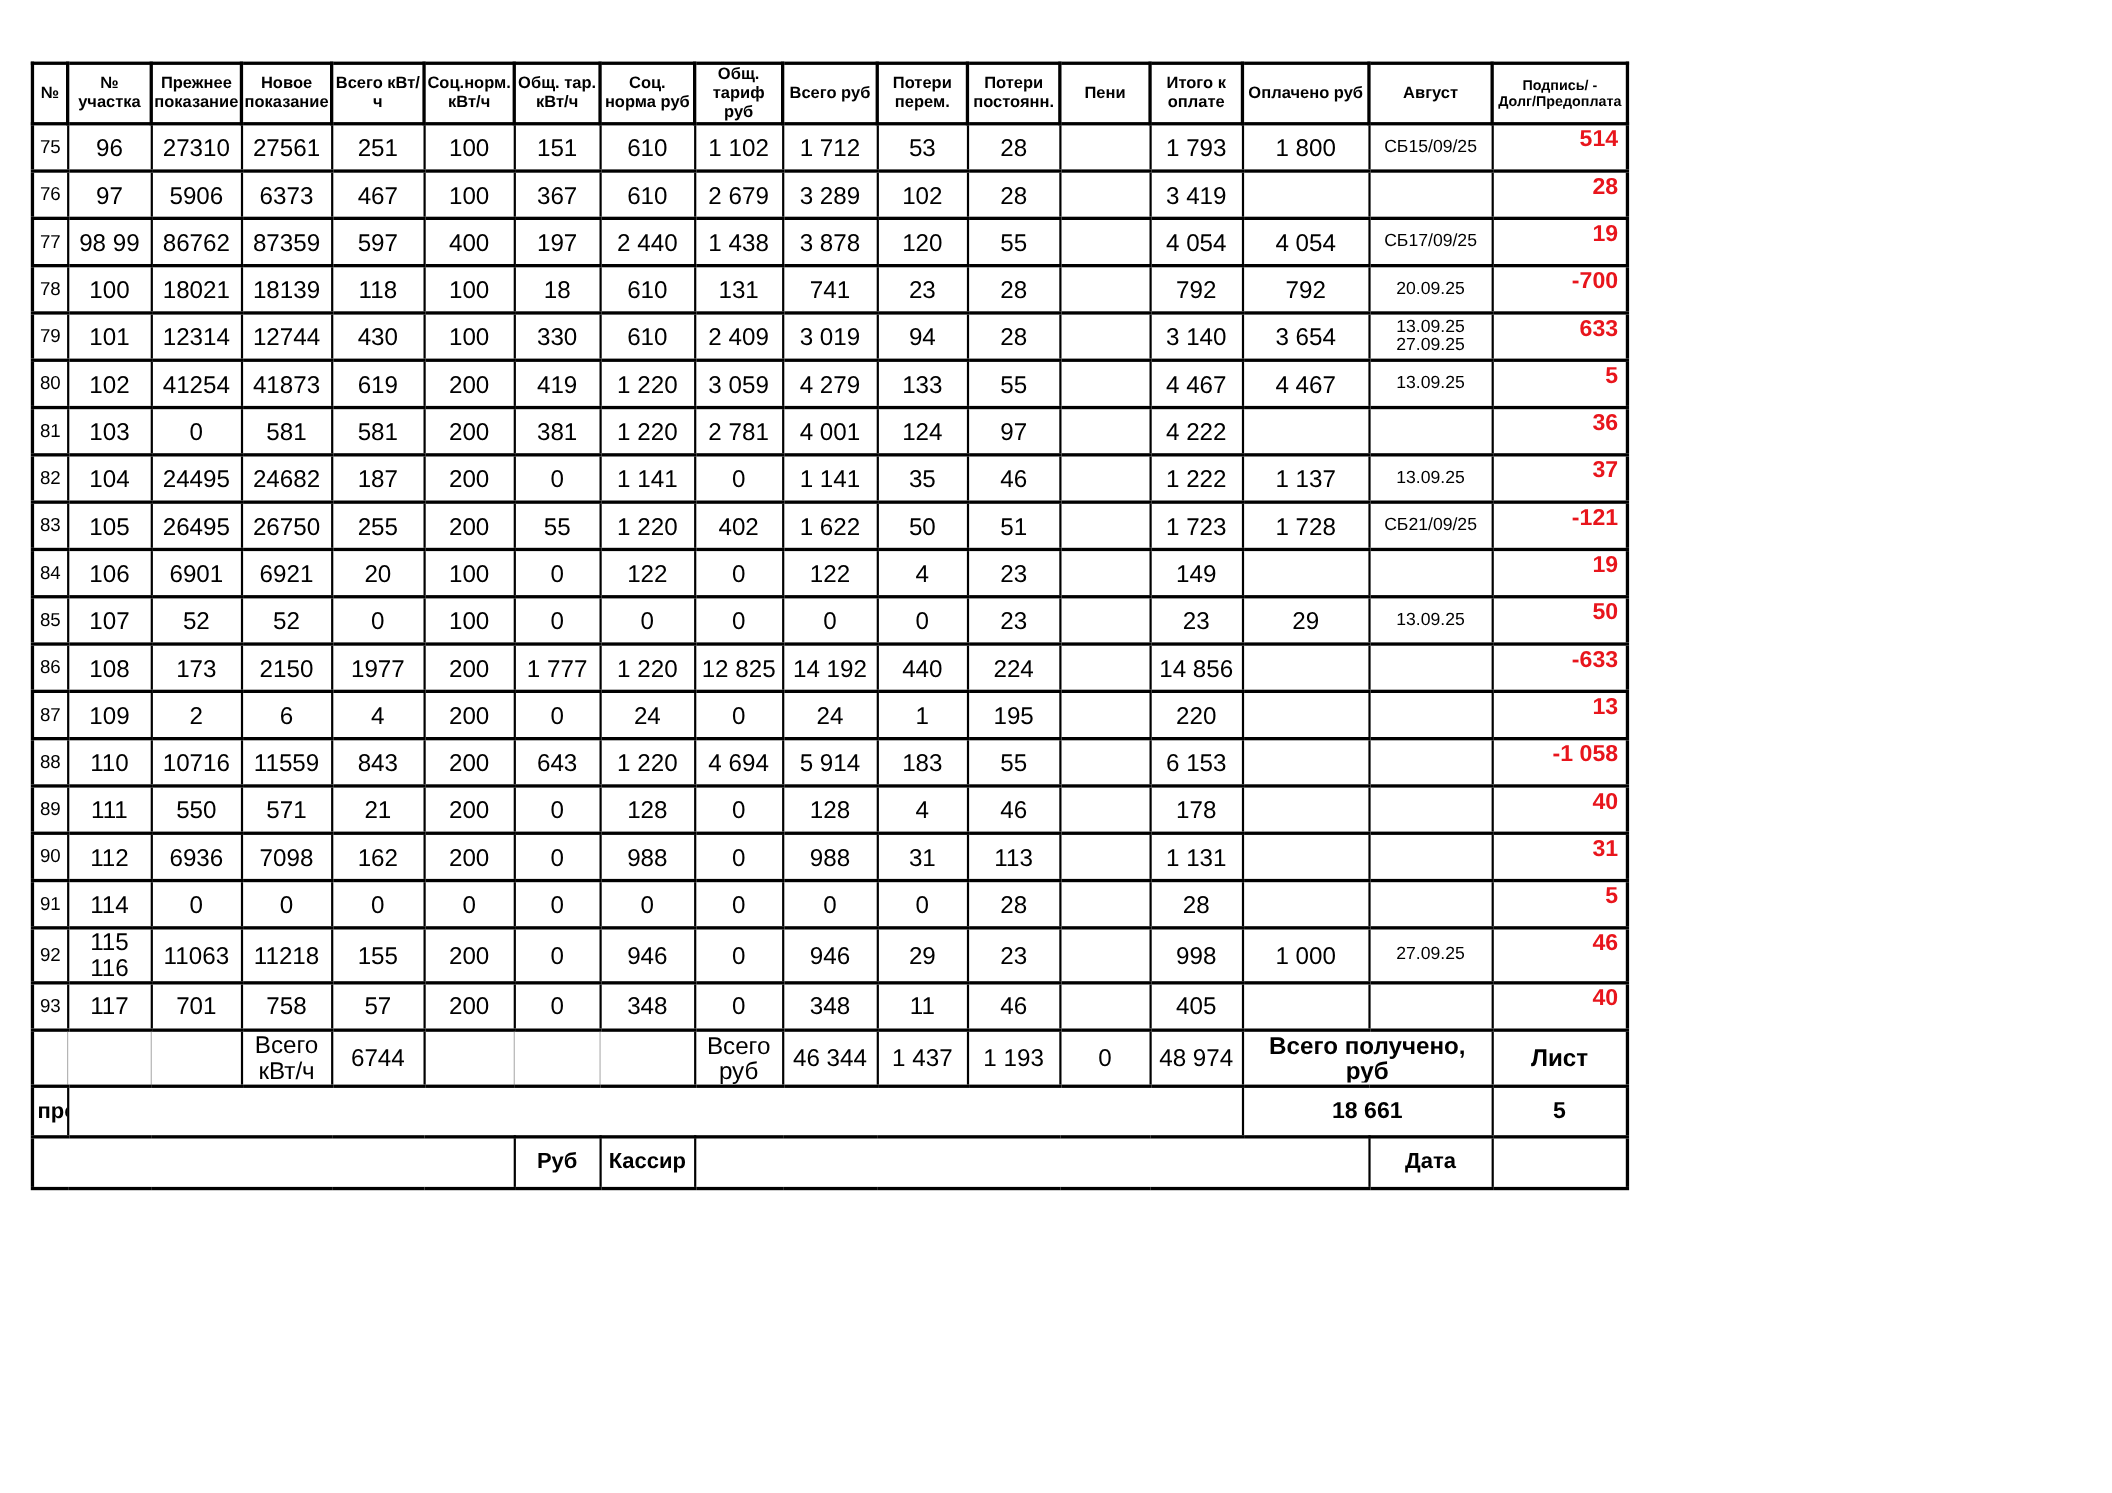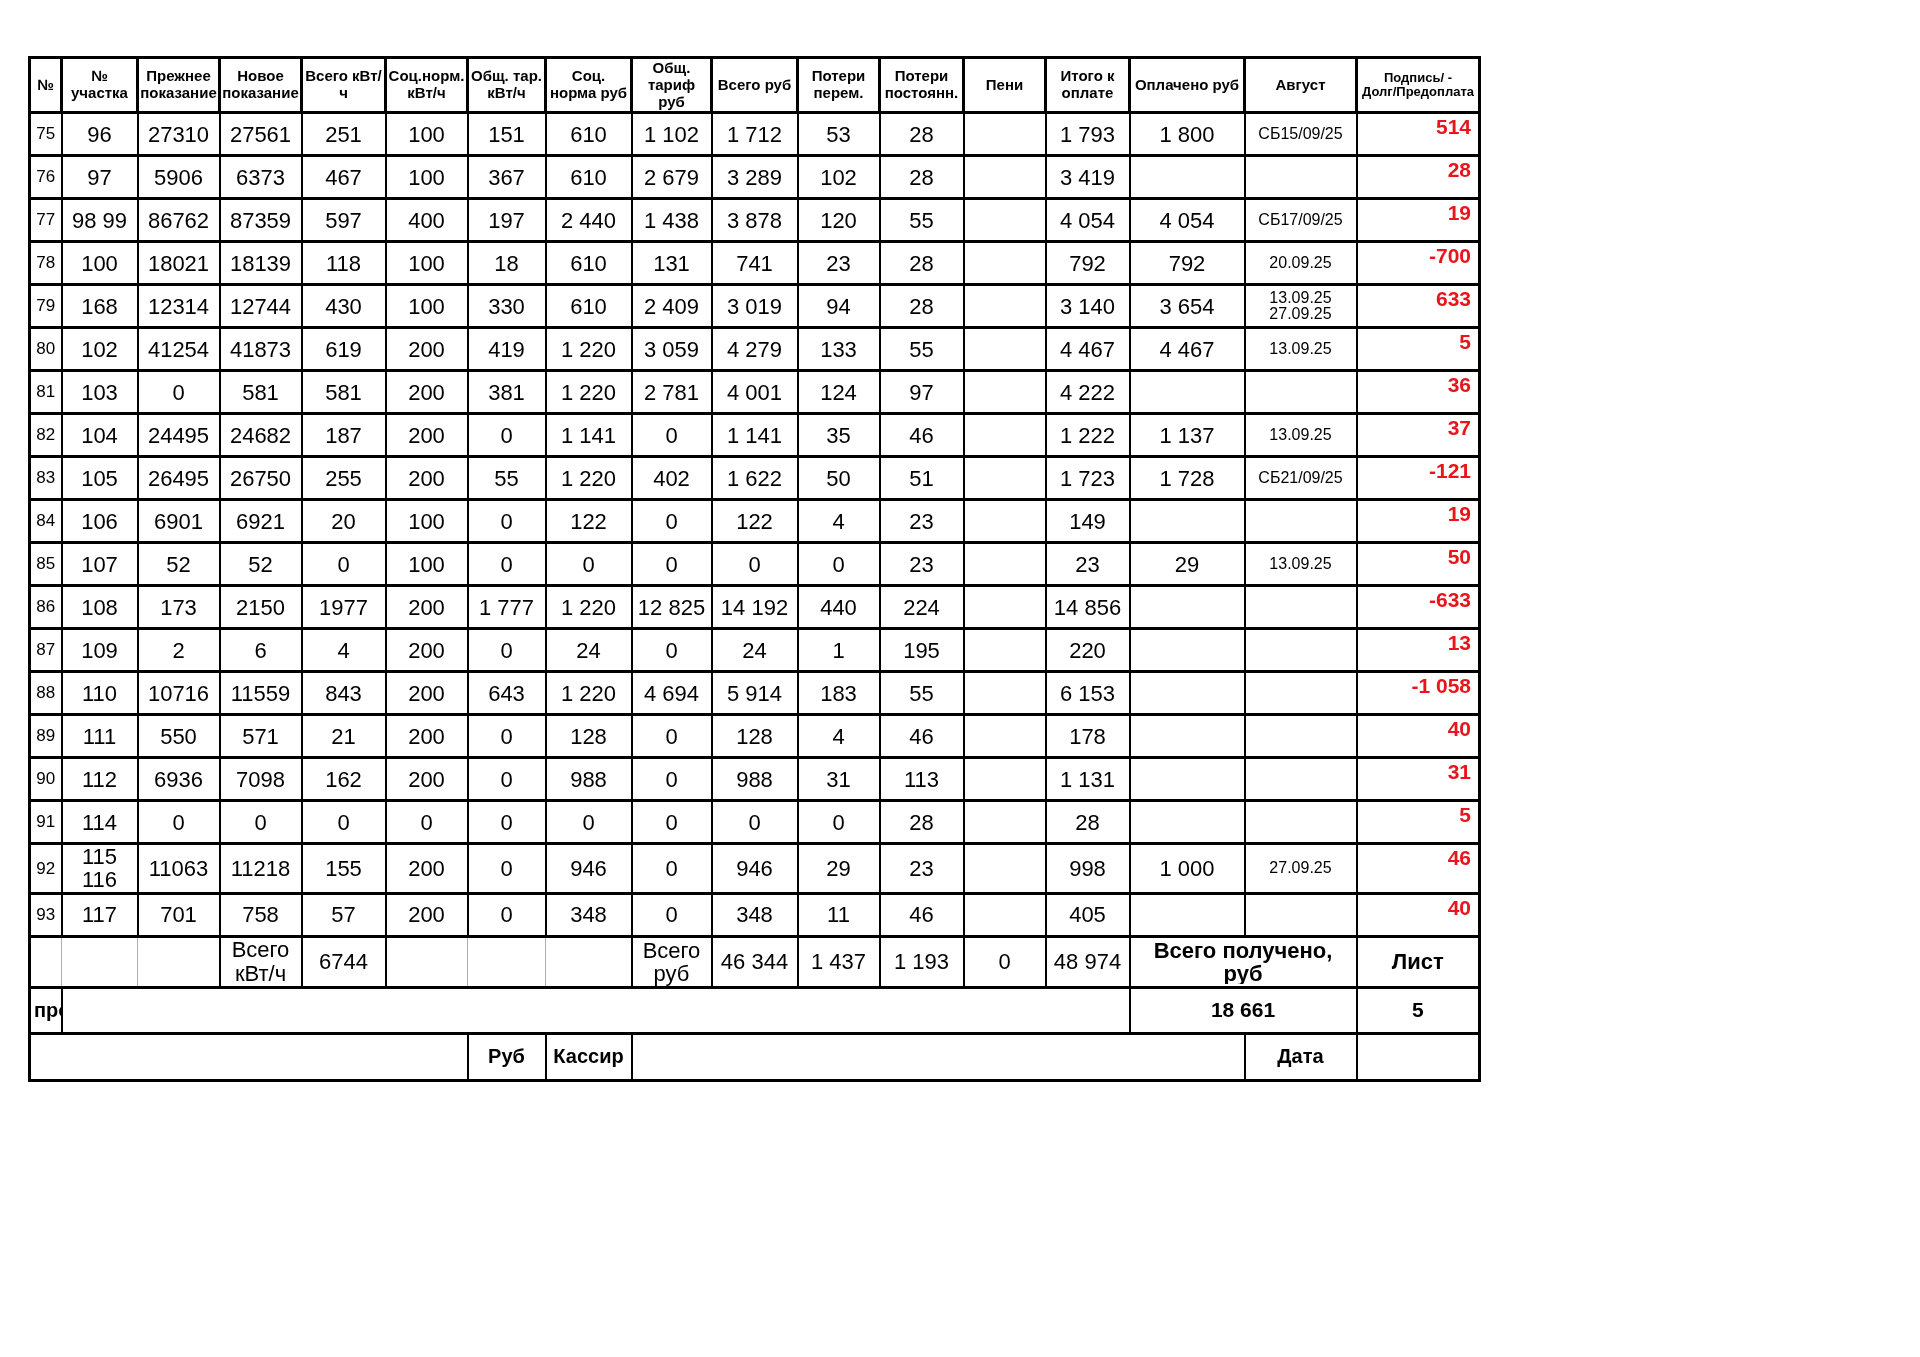--- a/index.html
+++ b/index.html
@@ -174,21 +174,21 @@
           <td>23</td>
           <td>28</td>
           <td></td>
           <td>792</td>
           <td>792</td>
           <td class="c-date">20.09.25</td>
           <td class="c-balance">-700</td>
         </tr>
         <tr>
           <td class="c-num">79</td>
-          <td class="c-plot">168</td>
+          <td class="c-plot">101</td>
           <td>12314</td>
           <td>12744</td>
           <td>430</td>
           <td>100</td>
           <td>330</td>
           <td>610</td>
           <td>2 409</td>
           <td>3 019</td>
           <td>94</td>
           <td>28</td>

